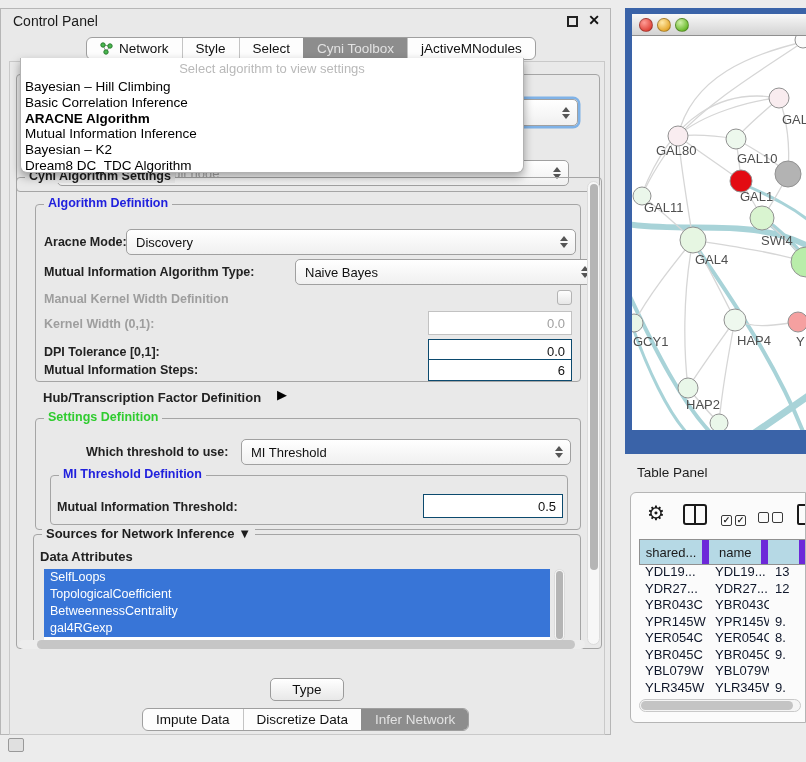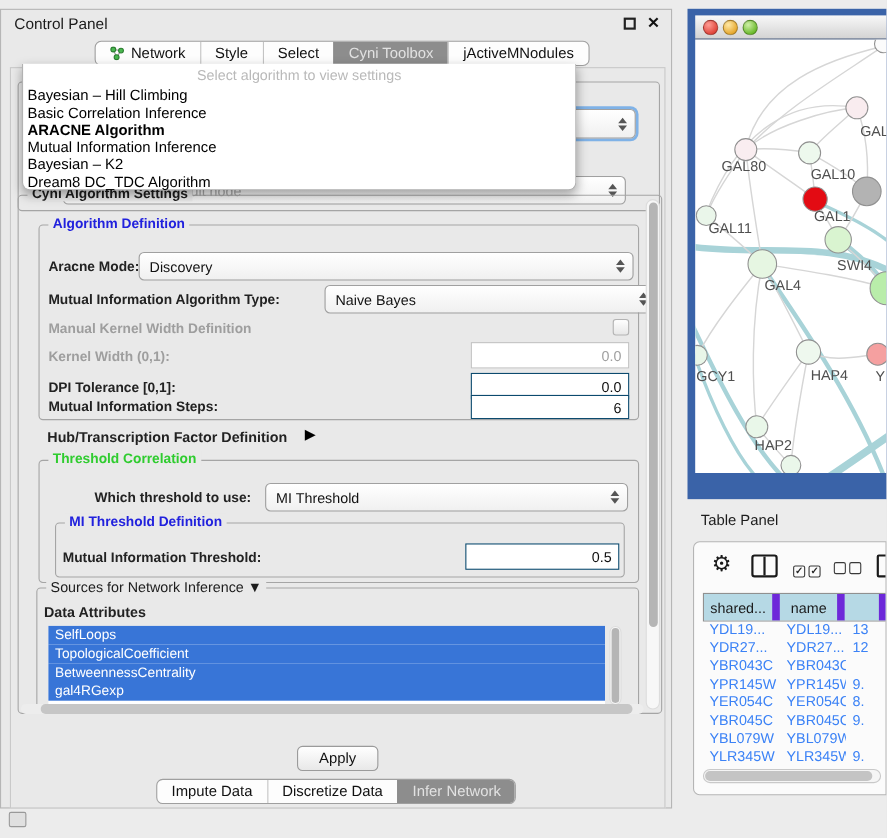--- a/index.html
+++ b/index.html
@@ -99,21 +99,21 @@
   .pane-icon i { display:block; width:2px; height:100%; background:#1a1a1a; }
   .cb { width:11px; height:11px; border:1.5px solid #3a3a3a; border-radius:2px;
         display:inline-flex; align-items:center; justify-content:center;
         font-size:9px; font-weight:bold; color:#222; margin-right:3px; }
   .doc-icon { width:20px; height:21px; border:2px solid #1a1a1a; border-radius:2px; }
 
   .thead { display:flex; border:1px solid #909090; }
   .th { height:24px; background:#b6d9e5; display:flex; align-items:center;
         justify-content:center; font-size:13px; color:#1a1a1a;
         border-right:7px solid #6d28d9; overflow:hidden; white-space:nowrap; }
-  .trow { display:flex; height:16.5px; line-height:16.5px; font-size:13px; color:#3b82f6; }
+  .trow { display:flex; height:16.5px; line-height:16.5px; font-size:13px; color:#0f172a; }
   .td { overflow:hidden; white-space:nowrap; padding-left:6px; }
 
   .hsb { background:#f5f5f5; border:1px solid #c9c9c9; border-radius:7px; }
 </style>
 </head>
 <body>
 
 <div class="abs cpanel">
   <div class="abs cp-titlebar">
     <span class="abs cp-title">Control Panel</span>
@@ -221,42 +221,42 @@
         <span class="abs lbl" style="left:8px; top:158px;">Mutual Information Steps:</span>
         <div class="abs field" style="left:392px; top:154px; width:144px; height:22px;">
           <span>6</span>
         </div>
       </div>
 
       <span class="abs lbl" style="left:26px; top:212px; font-size:13px;">Hub/Transcription Factor Definition</span>
       <span class="abs" style="left:260px; top:209px; font-size:13px; color:#000;">▶</span>
 
       <div class="abs groupbox" style="left:18px; top:240px; width:546px; height:112px;">
-        <span class="legend green">Threshold Correlation</span>
+        <span class="legend green">Settings Definition</span>
 
         <span class="abs lbl" style="left:50px; top:26px;">Which threshold to use:</span>
         <div class="abs combo" style="left:205px; top:20px; width:330px;">
           <span>MI Threshold</span>
           <span class="stepper">
               <i class="up"></i>
               <i class="dn"></i>
             </span>
         </div>
 
         <div class="abs groupbox" style="left:14px; top:56px; width:518px; height:50px;">
           <span class="legend blue">MI Threshold Definition</span>
           <span class="abs lbl" style="left:6px; top:24px;">Mutual Information Threshold:</span>
           <div class="abs field" style="left:372px; top:18px; width:140px;">
             <span>0.5</span>
           </div>
         </div>
       </div>
 
       <div class="abs groupbox" style="left:16px; top:356px; width:548px; height:112px;">
-        <span class="legend" style="font-weight:normal; font-size:13px;">
+        <span class="legend" style="font-weight:bold; font-size:13px;">
           <span>Sources for Network Inference</span>
           <span>▼</span>
         </span>
         <span class="abs lbl" style="left:6px; top:14px; font-size:13px;">Data Attributes</span>
         <div class="abs" style="left:10px; top:34px; width:506px; height:72px; background:#fff;" id="attr-list">
             <div class="attr-row">SelfLoops</div>
             <div class="attr-row">TopologicalCoefficient</div>
             <div class="attr-row">BetweennessCentrality</div>
             <div class="attr-row">gal4RGexp</div>
           </div>
@@ -266,21 +266,21 @@
       </div>
 
       <div class="abs sb-track-v" style="left:570px; top:3px; width:13px; height:464px;">
         <div class="sb-thumb" style="position:absolute; left:2px; top:2px; width:8px; height:386px;"></div>
       </div>
       <div class="abs" style="left:2px; top:462px; width:566px; height:9px; background:#ededed; border-radius:5px;">
         <div class="sb-thumb" style="position:absolute; left:18px; top:0; width:538px; height:9px; background:#c6c6c6;"></div>
       </div>
     </div>
 
-    <button class="abs apply-btn" style="left:260px; top:616px; width:74px;">Apply</button>
+    <button class="abs apply-btn" style="left:260px; top:616px; width:74px;">Type</button>
 
     <div class="abs tabbar" id="bottom-tabs" style="left:132px; top:646px;">
         <div class="tab">
           <span>Impute Data</span>
         </div>
         <div class="tab">
           <span>Discretize Data</span>
         </div>
         <div class="tab selected">
           <span>Infer Network</span>

